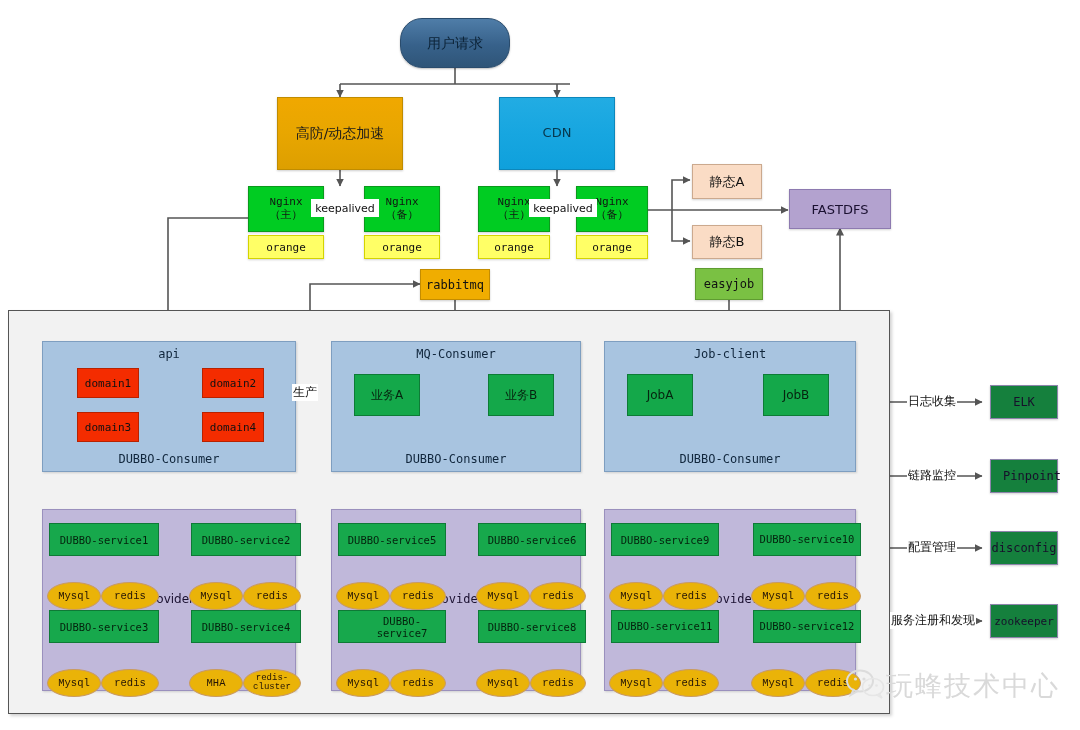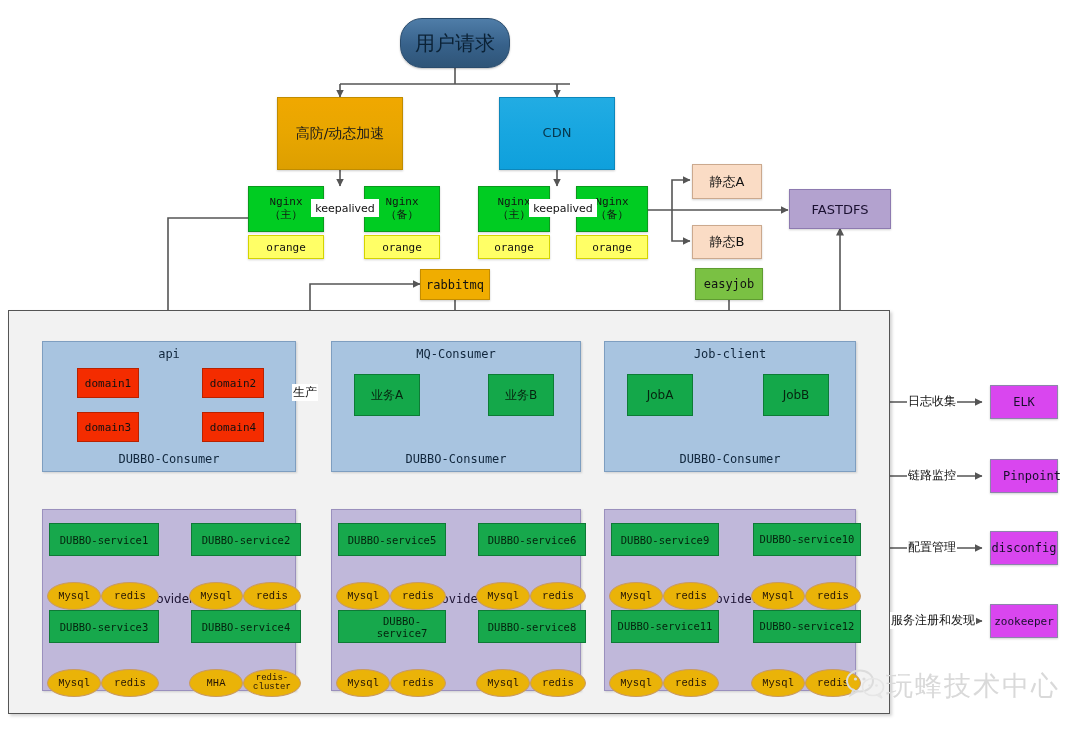--- a/index.html
+++ b/index.html
@@ -12,21 +12,21 @@
   }
   #stage{position:absolute;left:0;top:0;width:1080px;height:730px;}
   .node{position:absolute;box-sizing:border-box;display:flex;align-items:center;justify-content:center;text-align:center;}
   .node span{display:block;line-height:1.15;}
 
   
   .rounded-blue{
     background:linear-gradient(180deg,#4f7da8 0%,#37618a 55%,#2f5578 100%);
     border:1px solid #2a4c6d;border-radius:22px;color:#0b2236;
     box-shadow:0 1px 2px rgba(0,0,0,.25);
-    font-size:20px;
+    font-size:14px;
     align-items:center;
   }
   .orange-box{
     background:linear-gradient(180deg,#f0a800 0%,#e8a600 50%,#dd9f00 100%);
     border:1px solid #c08c00;color:#1b1b1b;font-size:14px;
     box-shadow:0 1px 2px rgba(0,0,0,.2);
   }
   .cdn-box{
     background:linear-gradient(180deg,#22ace3 0%,#17a6e0 50%,#0fa0dc 100%);
     border:1px solid #0d87bb;color:#07364b;font-size:13px;
@@ -58,21 +58,21 @@
   .fastdfs-box{
     background:#b3a2cf;border:1px solid #8d7ab0;color:#1a1030;font-size:13px;
     box-shadow:0 1px 2px rgba(0,0,0,.18);
   }
   .rabbit-box{
     background:#f0ad00;border:1px solid #c48c00;color:#111;font-size:12px;
     font-family:"DejaVu Sans Mono","Liberation Mono",monospace;
     box-shadow:0 1px 2px rgba(0,0,0,.2);
   }
   .side-box{
-    background:#d946ef;border:1px solid #8d84ab;color:#17102b;font-size:12px;
+    background:#15803d;border:1px solid #8d84ab;color:#17102b;font-size:12px;
     font-family:"DejaVu Sans Mono","Liberation Mono",monospace;
     box-shadow:0 1px 2px rgba(0,0,0,.18);
   }
   .outer-frame{
     background:#f2f2f2;border:1px solid #555;box-shadow:2px 2px 3px rgba(0,0,0,.18);
   }
   .consumer-group{
     background:#a8c4e0;border:1px solid #7e9ec0;box-shadow:1px 1px 2px rgba(0,0,0,.15);
     display:block;
   }

